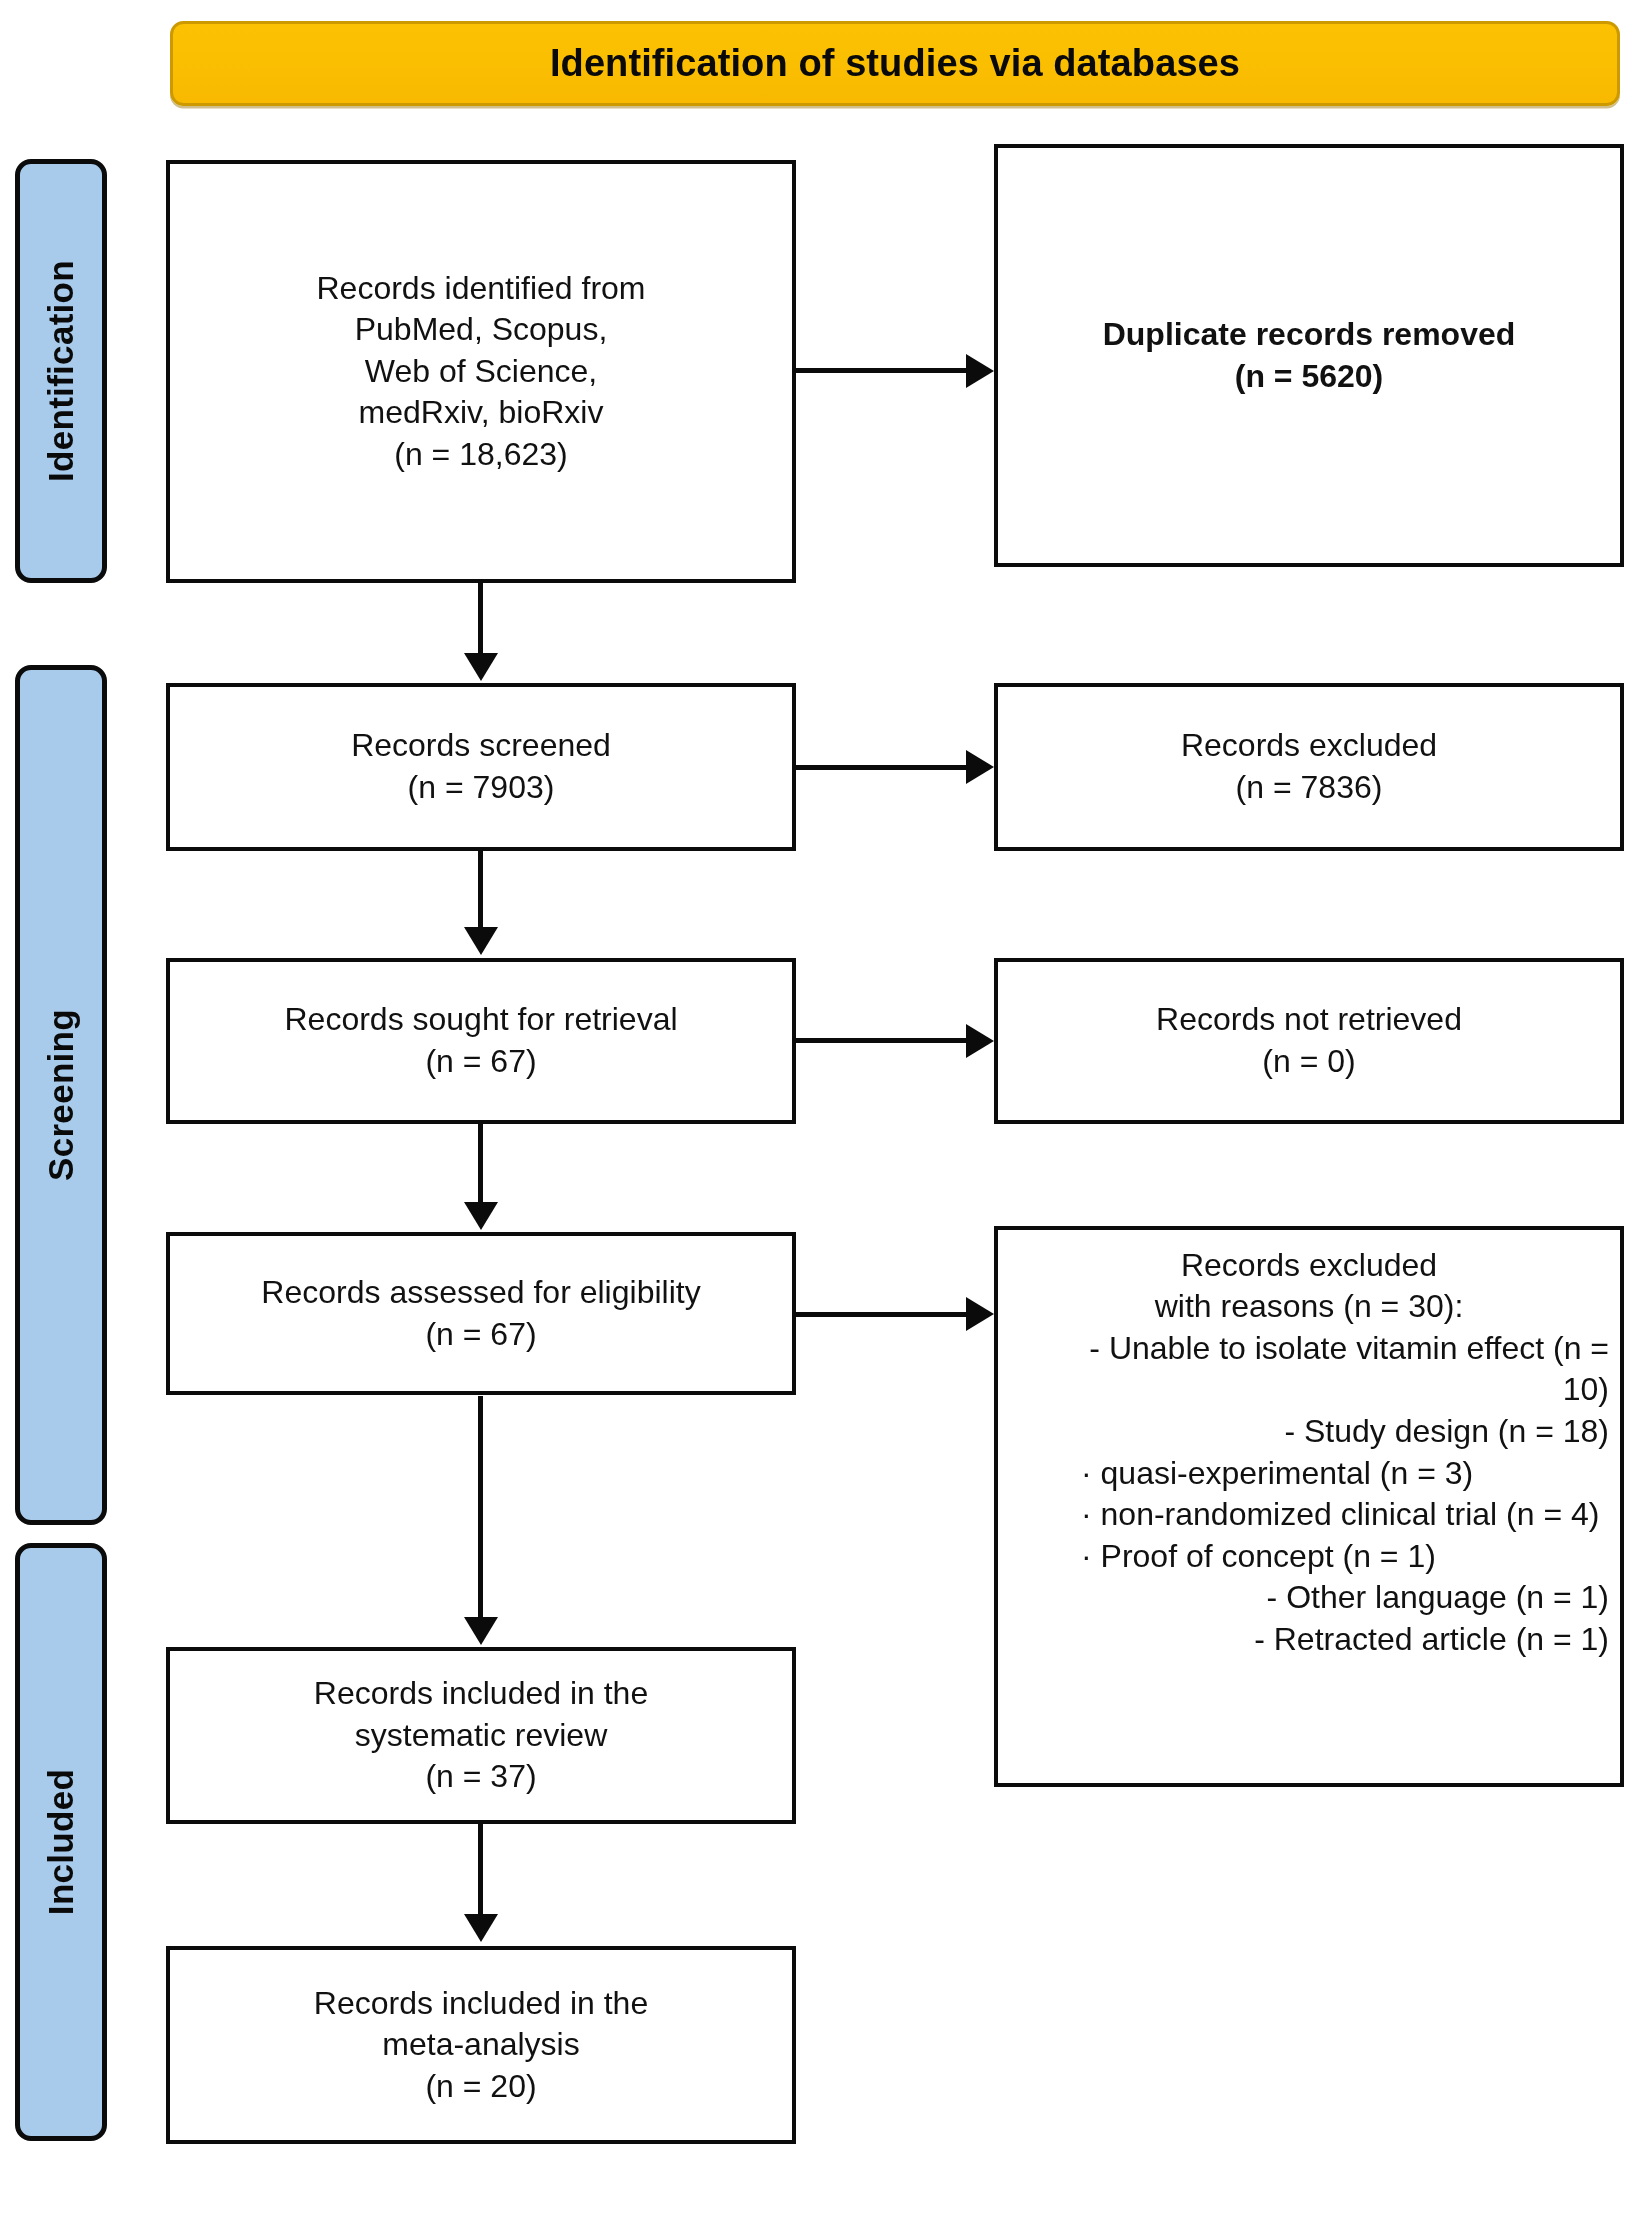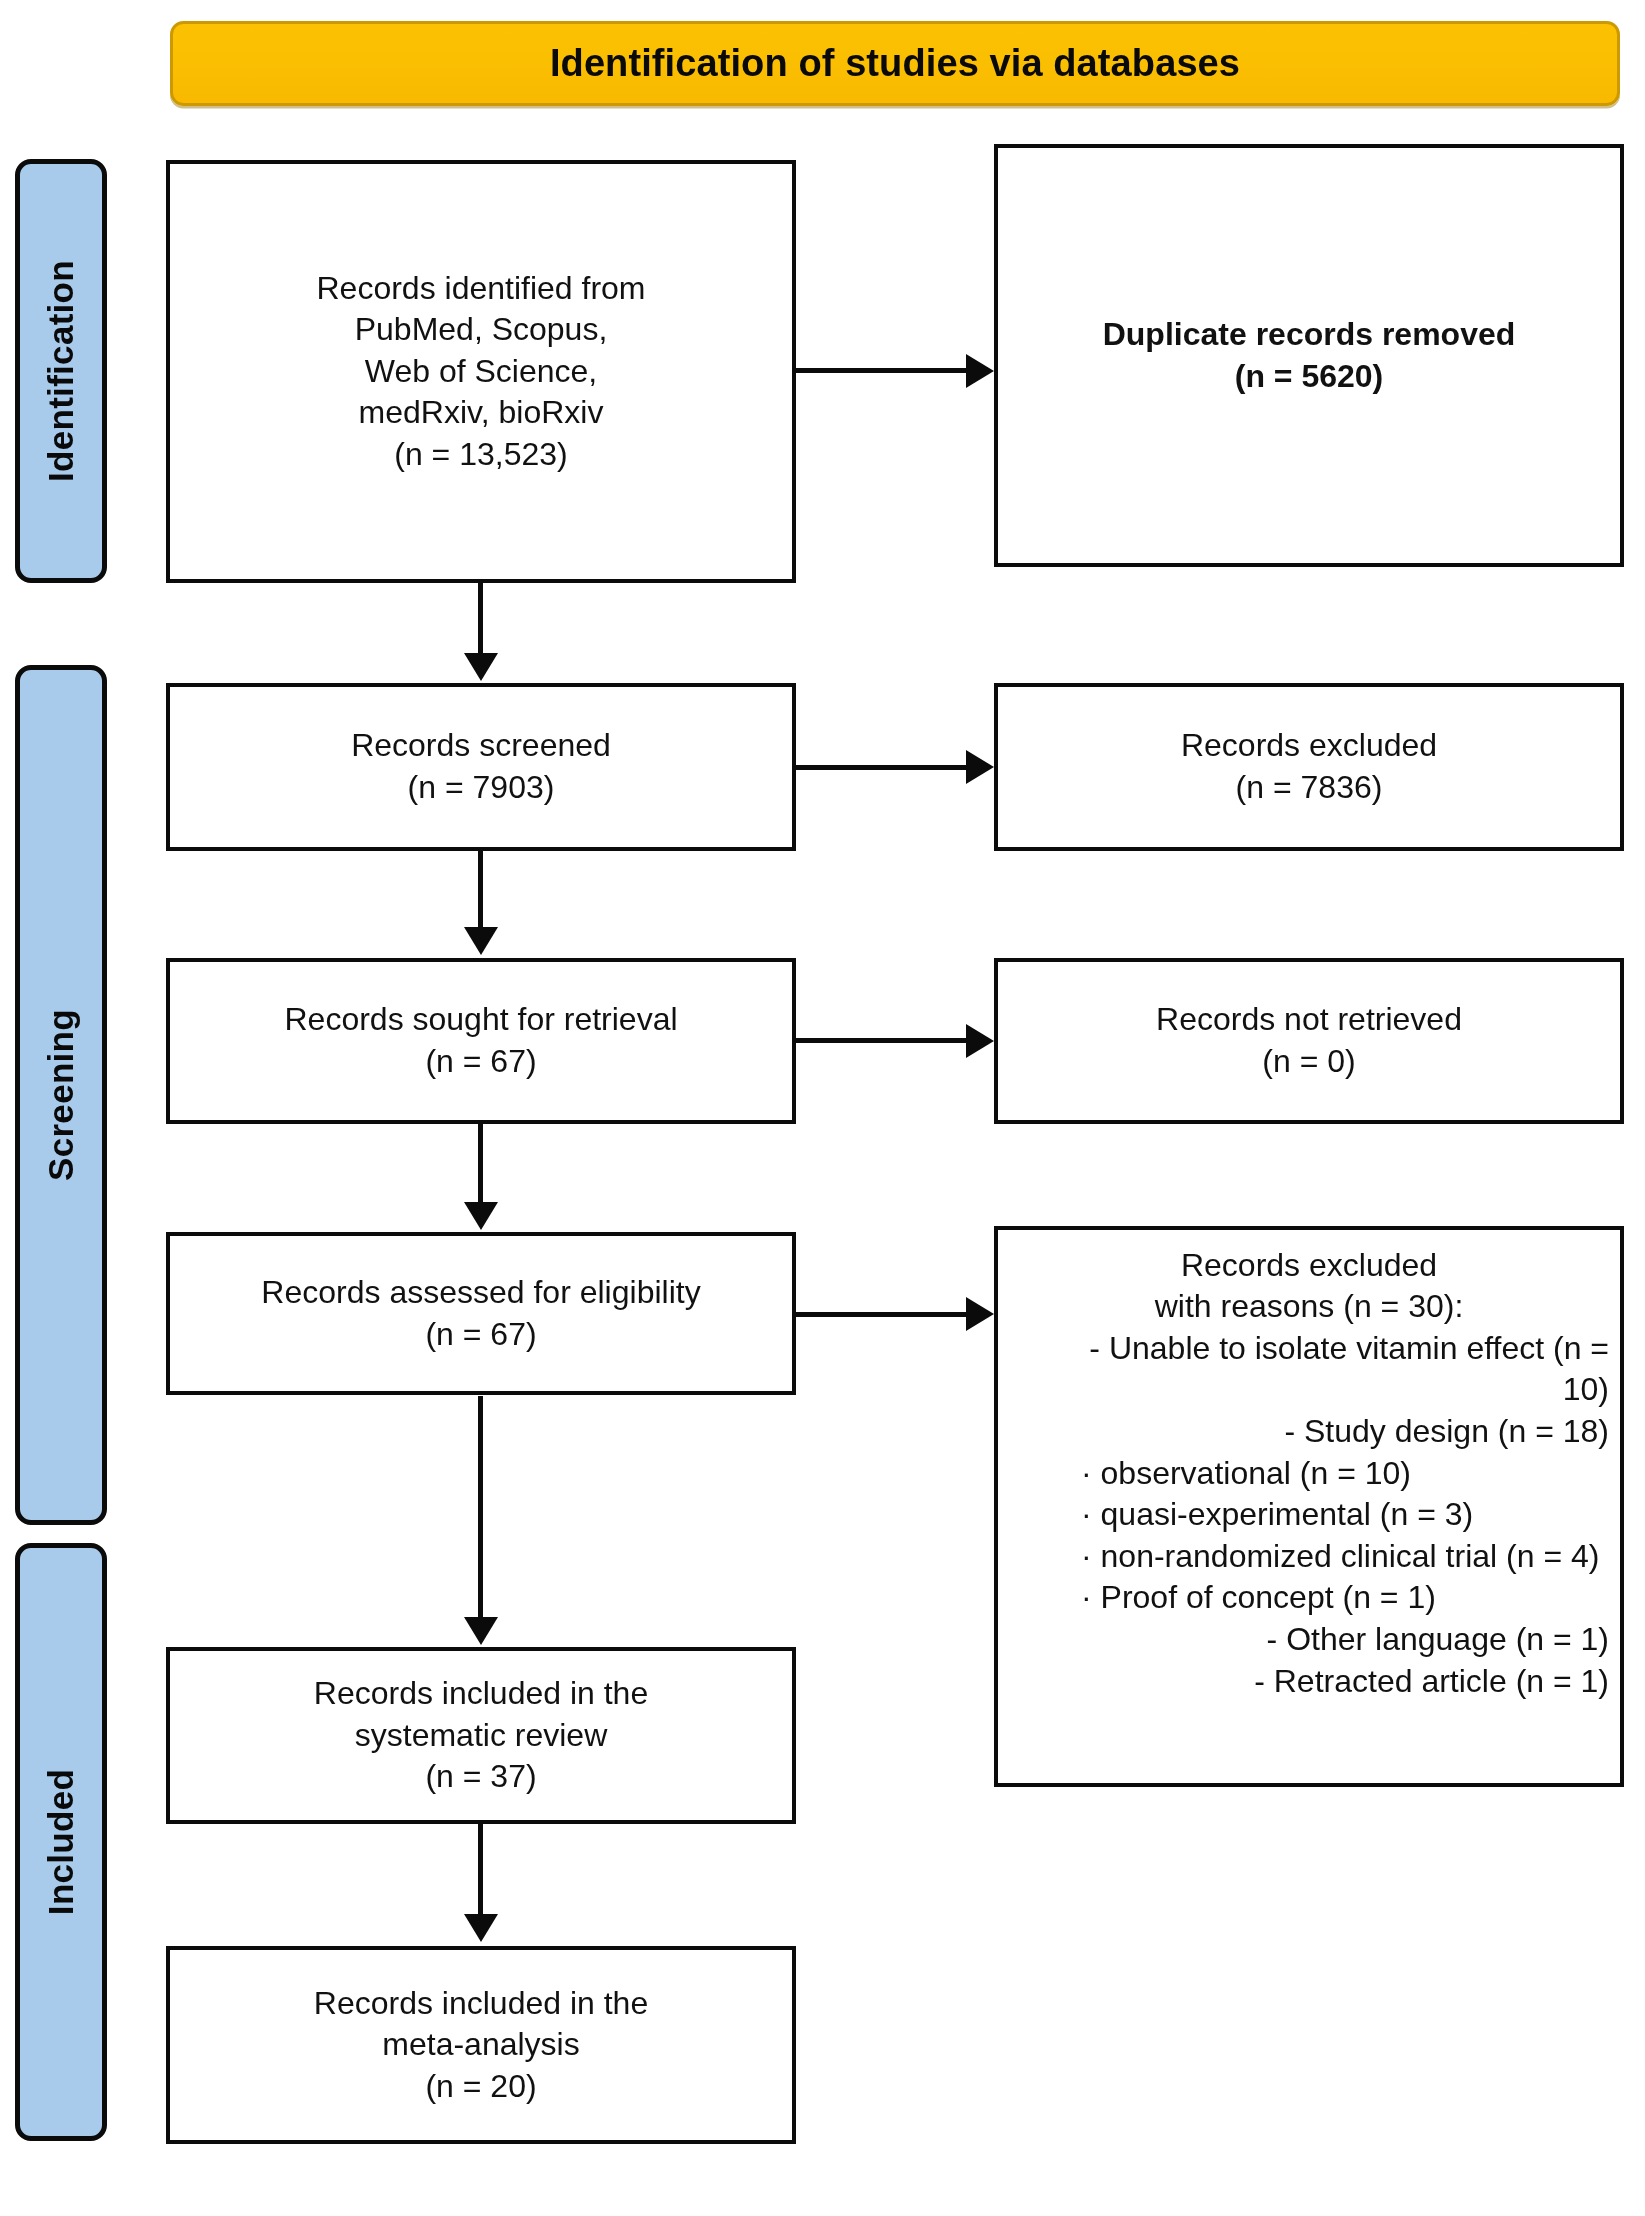--- a/index.html
+++ b/index.html
@@ -156,21 +156,21 @@
 
   <div class="stage-bar" style="top:1543px; height:598px;">
     <span class="stage-label">Included</span>
   </div>
 
   <div class="flow-box" style="left:166px; top:160px; width:630px; height:423px;">
     <div class="flow-text">Records identified from
 PubMed, Scopus,
 Web of Science,
 medRxiv, bioRxiv
-(n = 13,523)</div>
+(n = 18,623)</div>
   </div>
 
   <div class="flow-box" style="left:994px; top:144px; width:630px; height:423px;font-weight:bold;">
     <div class="flow-text">Duplicate records removed
 (n = 5620)</div>
   </div>
 
   <div class="h-line" style="left:796px; top:368px; width:171px;"></div>
   <div class="arrow-right" style="left:966px; top:354px;"></div>
 
@@ -213,21 +213,20 @@
     <div class="flow-text">Records assessed for eligibility
 (n = 67)</div>
   </div>
 
   <div class="flow-box" style="left:994px; top:1226px; width:630px; height:561px; align-items:flex-start; padding-top:14.6px;">
     <div class="reasons">
       <div class="r-head">Records excluded
 with reasons (n = 30):</div>
       <div class="r-item">-  Unable to isolate vitamin effect (n = 10)</div>
       <div class="r-item">-  Study design (n = 18)</div>
-      <div class="r-sub">·  observational (n = 10)</div>
       <div class="r-sub">·  quasi-experimental (n = 3)</div>
       <div class="r-sub">·  non-randomized clinical trial (n = 4)</div>
       <div class="r-sub">·  Proof of concept (n = 1)</div>
       <div class="r-item">-  Other language (n = 1)</div>
       <div class="r-item">-  Retracted article (n = 1)</div>
     </div>
   </div>
 
   <div class="h-line" style="left:796px; top:1312px; width:171px;"></div>
   <div class="arrow-right" style="left:966px; top:1297px;"></div>

